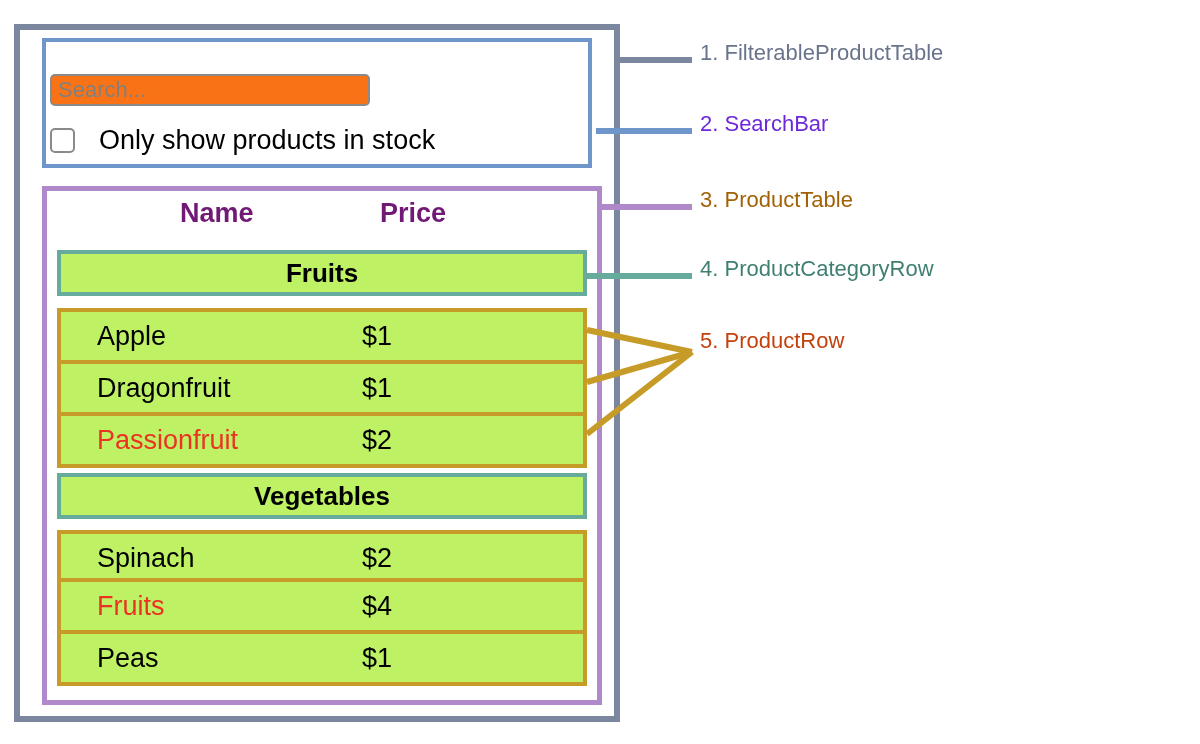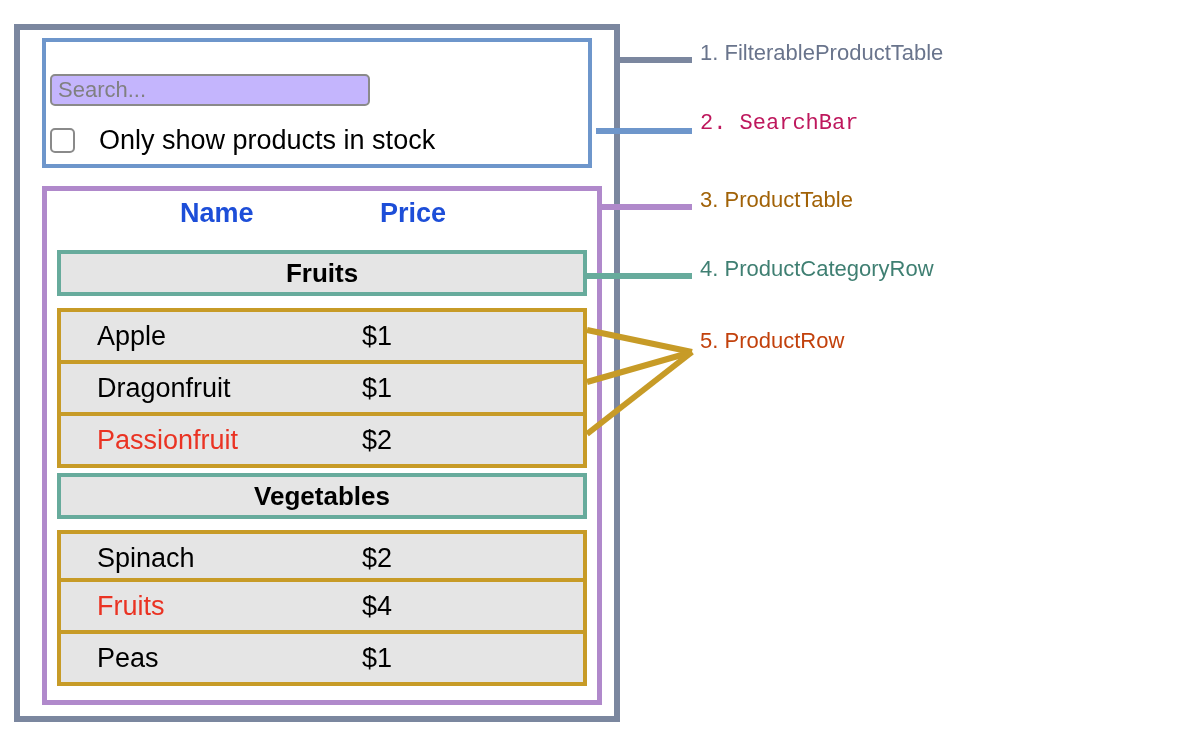--- a/index.html
+++ b/index.html
@@ -48,21 +48,21 @@
 
   .search-input {
     position: absolute;
     left: 50px;
     top: 74px;
     width: 320px;
     height: 32px;
     box-sizing: border-box;
     border: 2px solid #8a8a8a;
     border-radius: 5px;
-    background: #c4b5fd;
+    background: #f97316;
     font-family: "Liberation Sans", sans-serif;
     font-size: 22px;
     line-height: 28px;
     color: #000000;
     padding: 0 6px;
   }
   .search-input::placeholder {
     color: #808080;
     opacity: 1;
   }
@@ -111,33 +111,33 @@
     top: 200px;
     width: 600px;
     height: 45px;
     pointer-events: none;
   }
   .th {
     position: absolute;
     font-family: "Liberation Sans", sans-serif;
     font-size: 27px;
     font-weight: bold;
-    color: #1d4ed8;
+    color: #701a75;
     line-height: 1;
   }
   .th-name { left: 180px; top: 0; }
   .th-price { left: 380px; top: 0; }
 
   
   .row {
     position: absolute;
     left: 57px;
     width: 530px;
     box-sizing: border-box;
-    background: #e5e5e5;
+    background: #bef264;
   }
   .row-category {
     height: 46px;
     border: 4px solid #67ab9c;
     display: flex;
     align-items: center;
     justify-content: center;
   }
   .row-category .cat-label {
     font-family: "Liberation Sans", sans-serif;
@@ -188,21 +188,21 @@
 
   .legend-item {
     position: absolute;
     font-family: "Liberation Sans", sans-serif;
     font-size: 22px;
     font-weight: normal;
     line-height: 1;
     white-space: nowrap;
   }
   .legend-1 { left: 700px; top: 42px;  color: #69748c; }
-  .legend-2 { left: 700px; top: 113px; color: #be185d; font-family: Liberation Mono, monospace; }
+  .legend-2 { left: 700px; top: 113px; color: #6d28d9; }
   .legend-3 { left: 700px; top: 189px; color: #a16207; }
   .legend-4 { left: 700px; top: 258px; color: #3f7f72; }
   .legend-5 { left: 700px; top: 330px; color: #c2410c; }
 </style>
 </head>
 <body>
 
 <div id="stage">
 
   <div class="frame-outer"></div>

